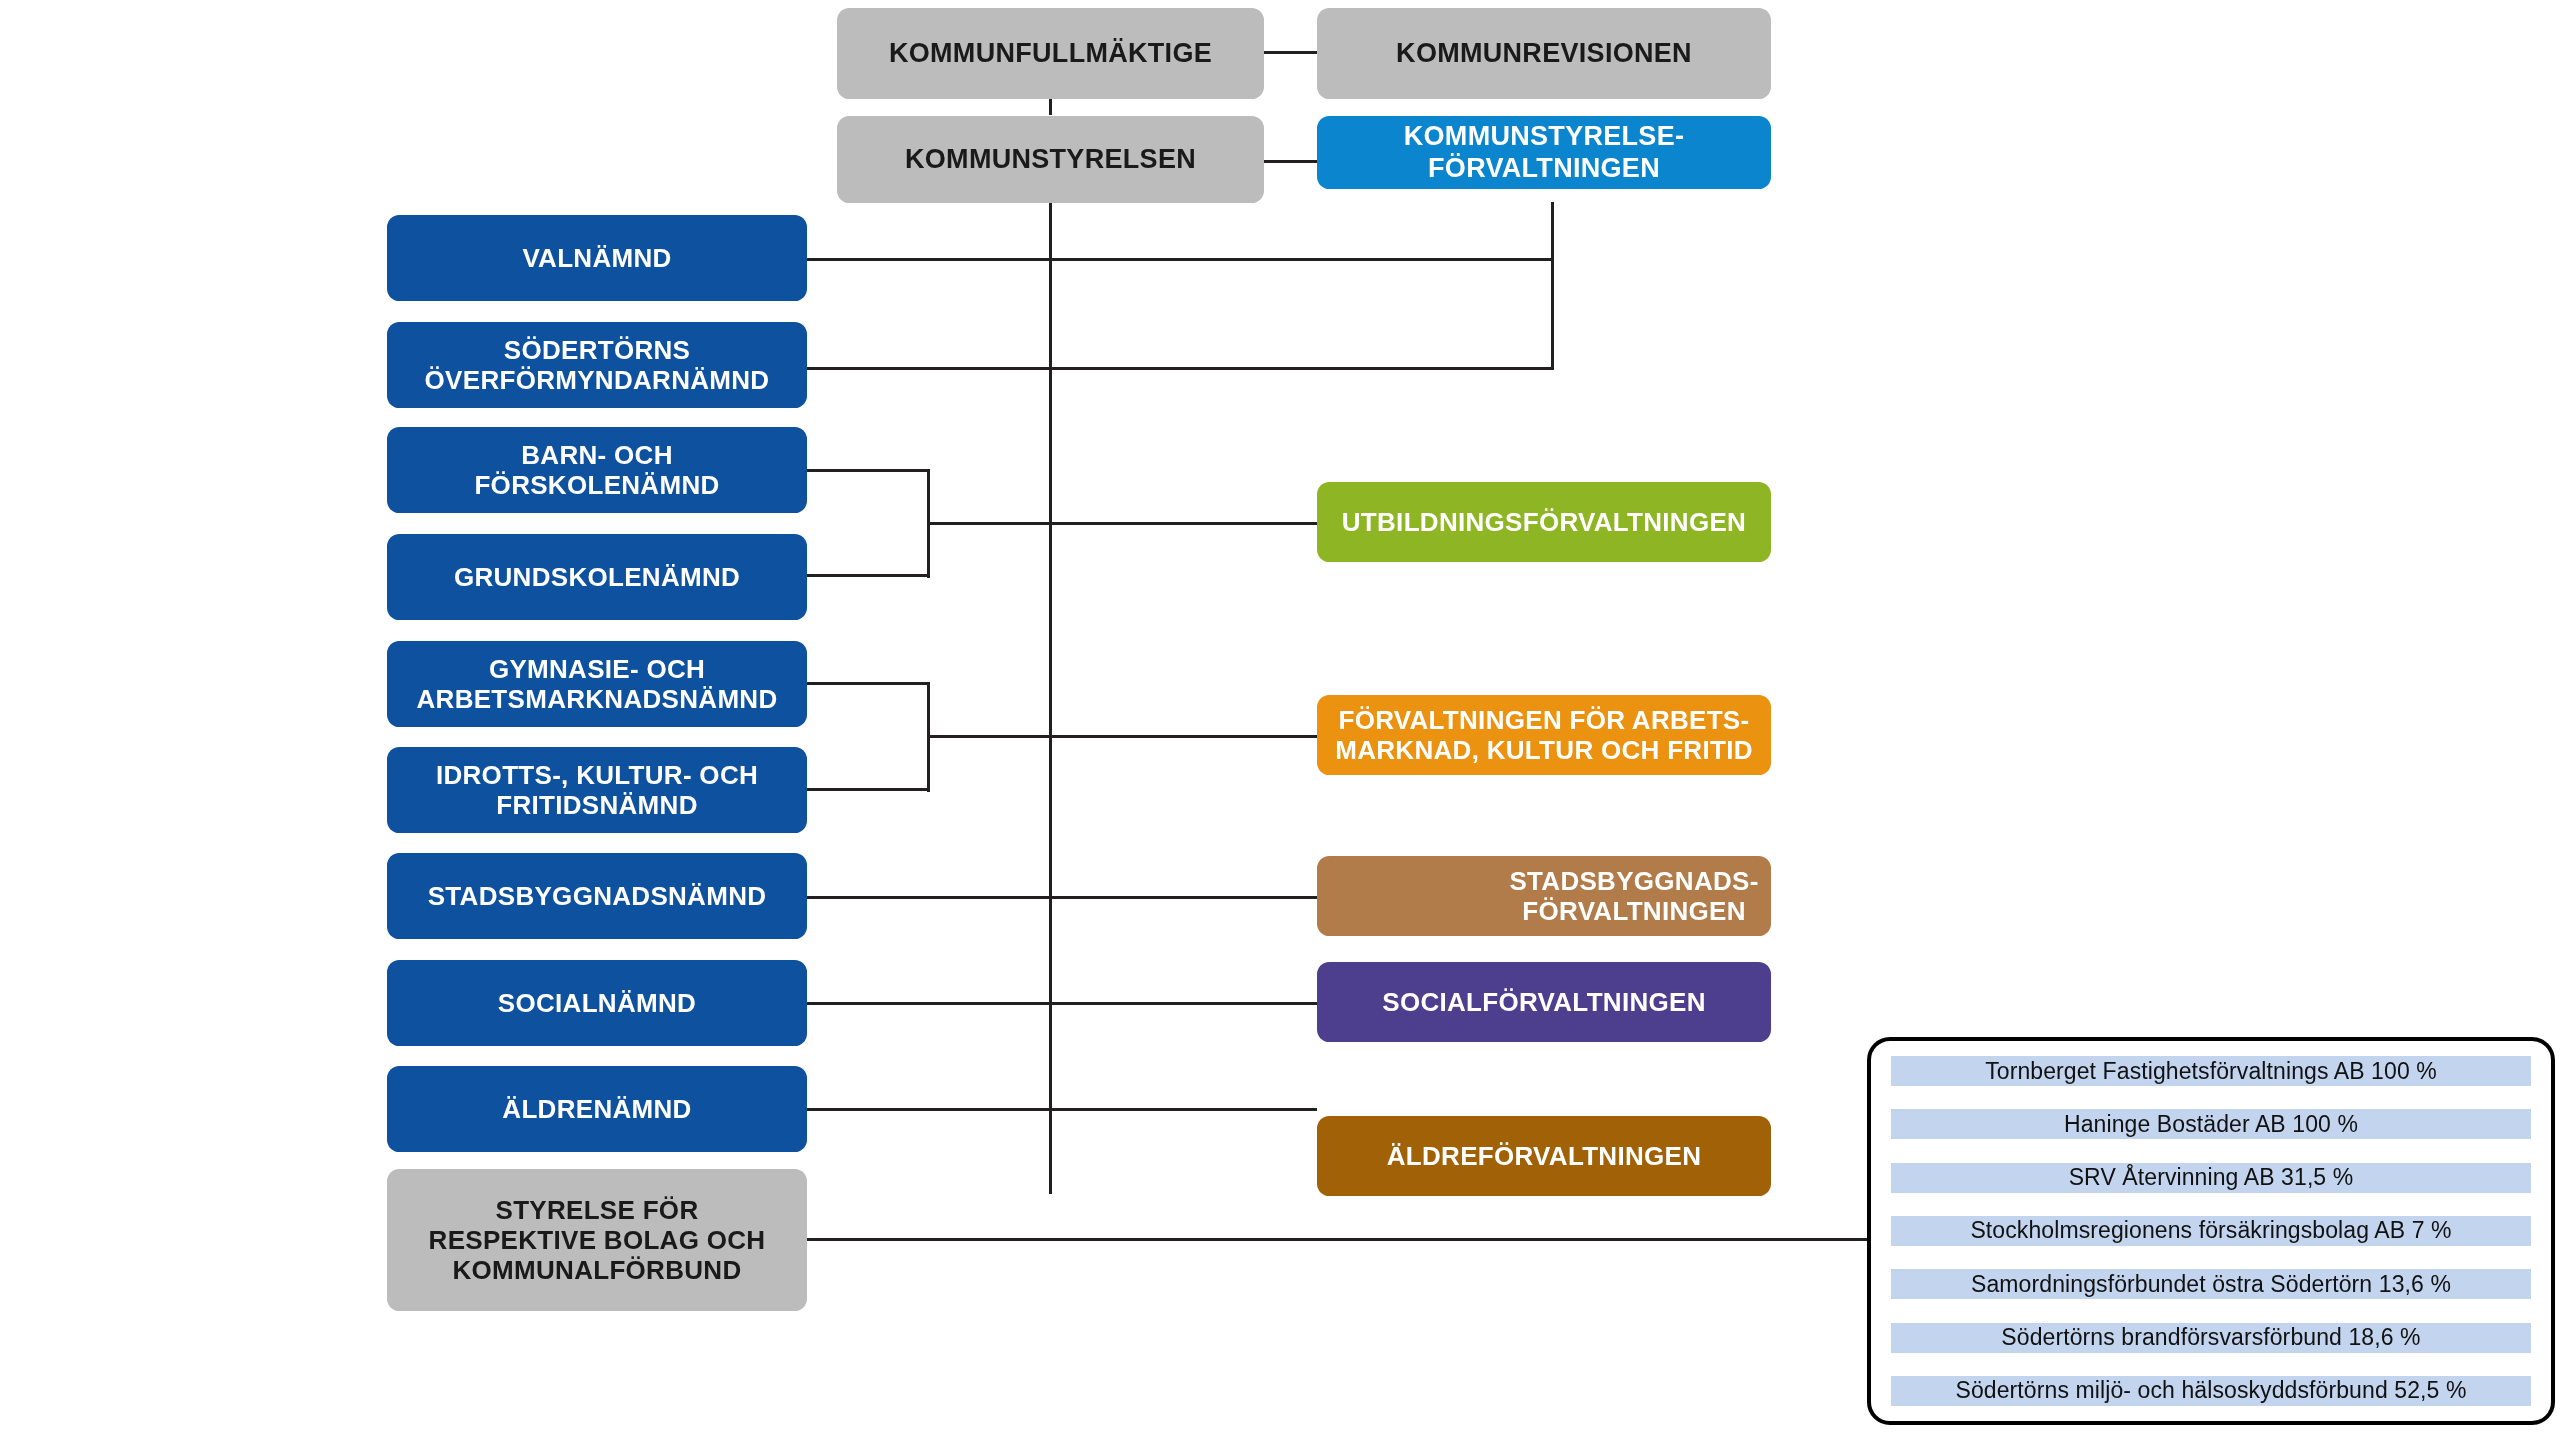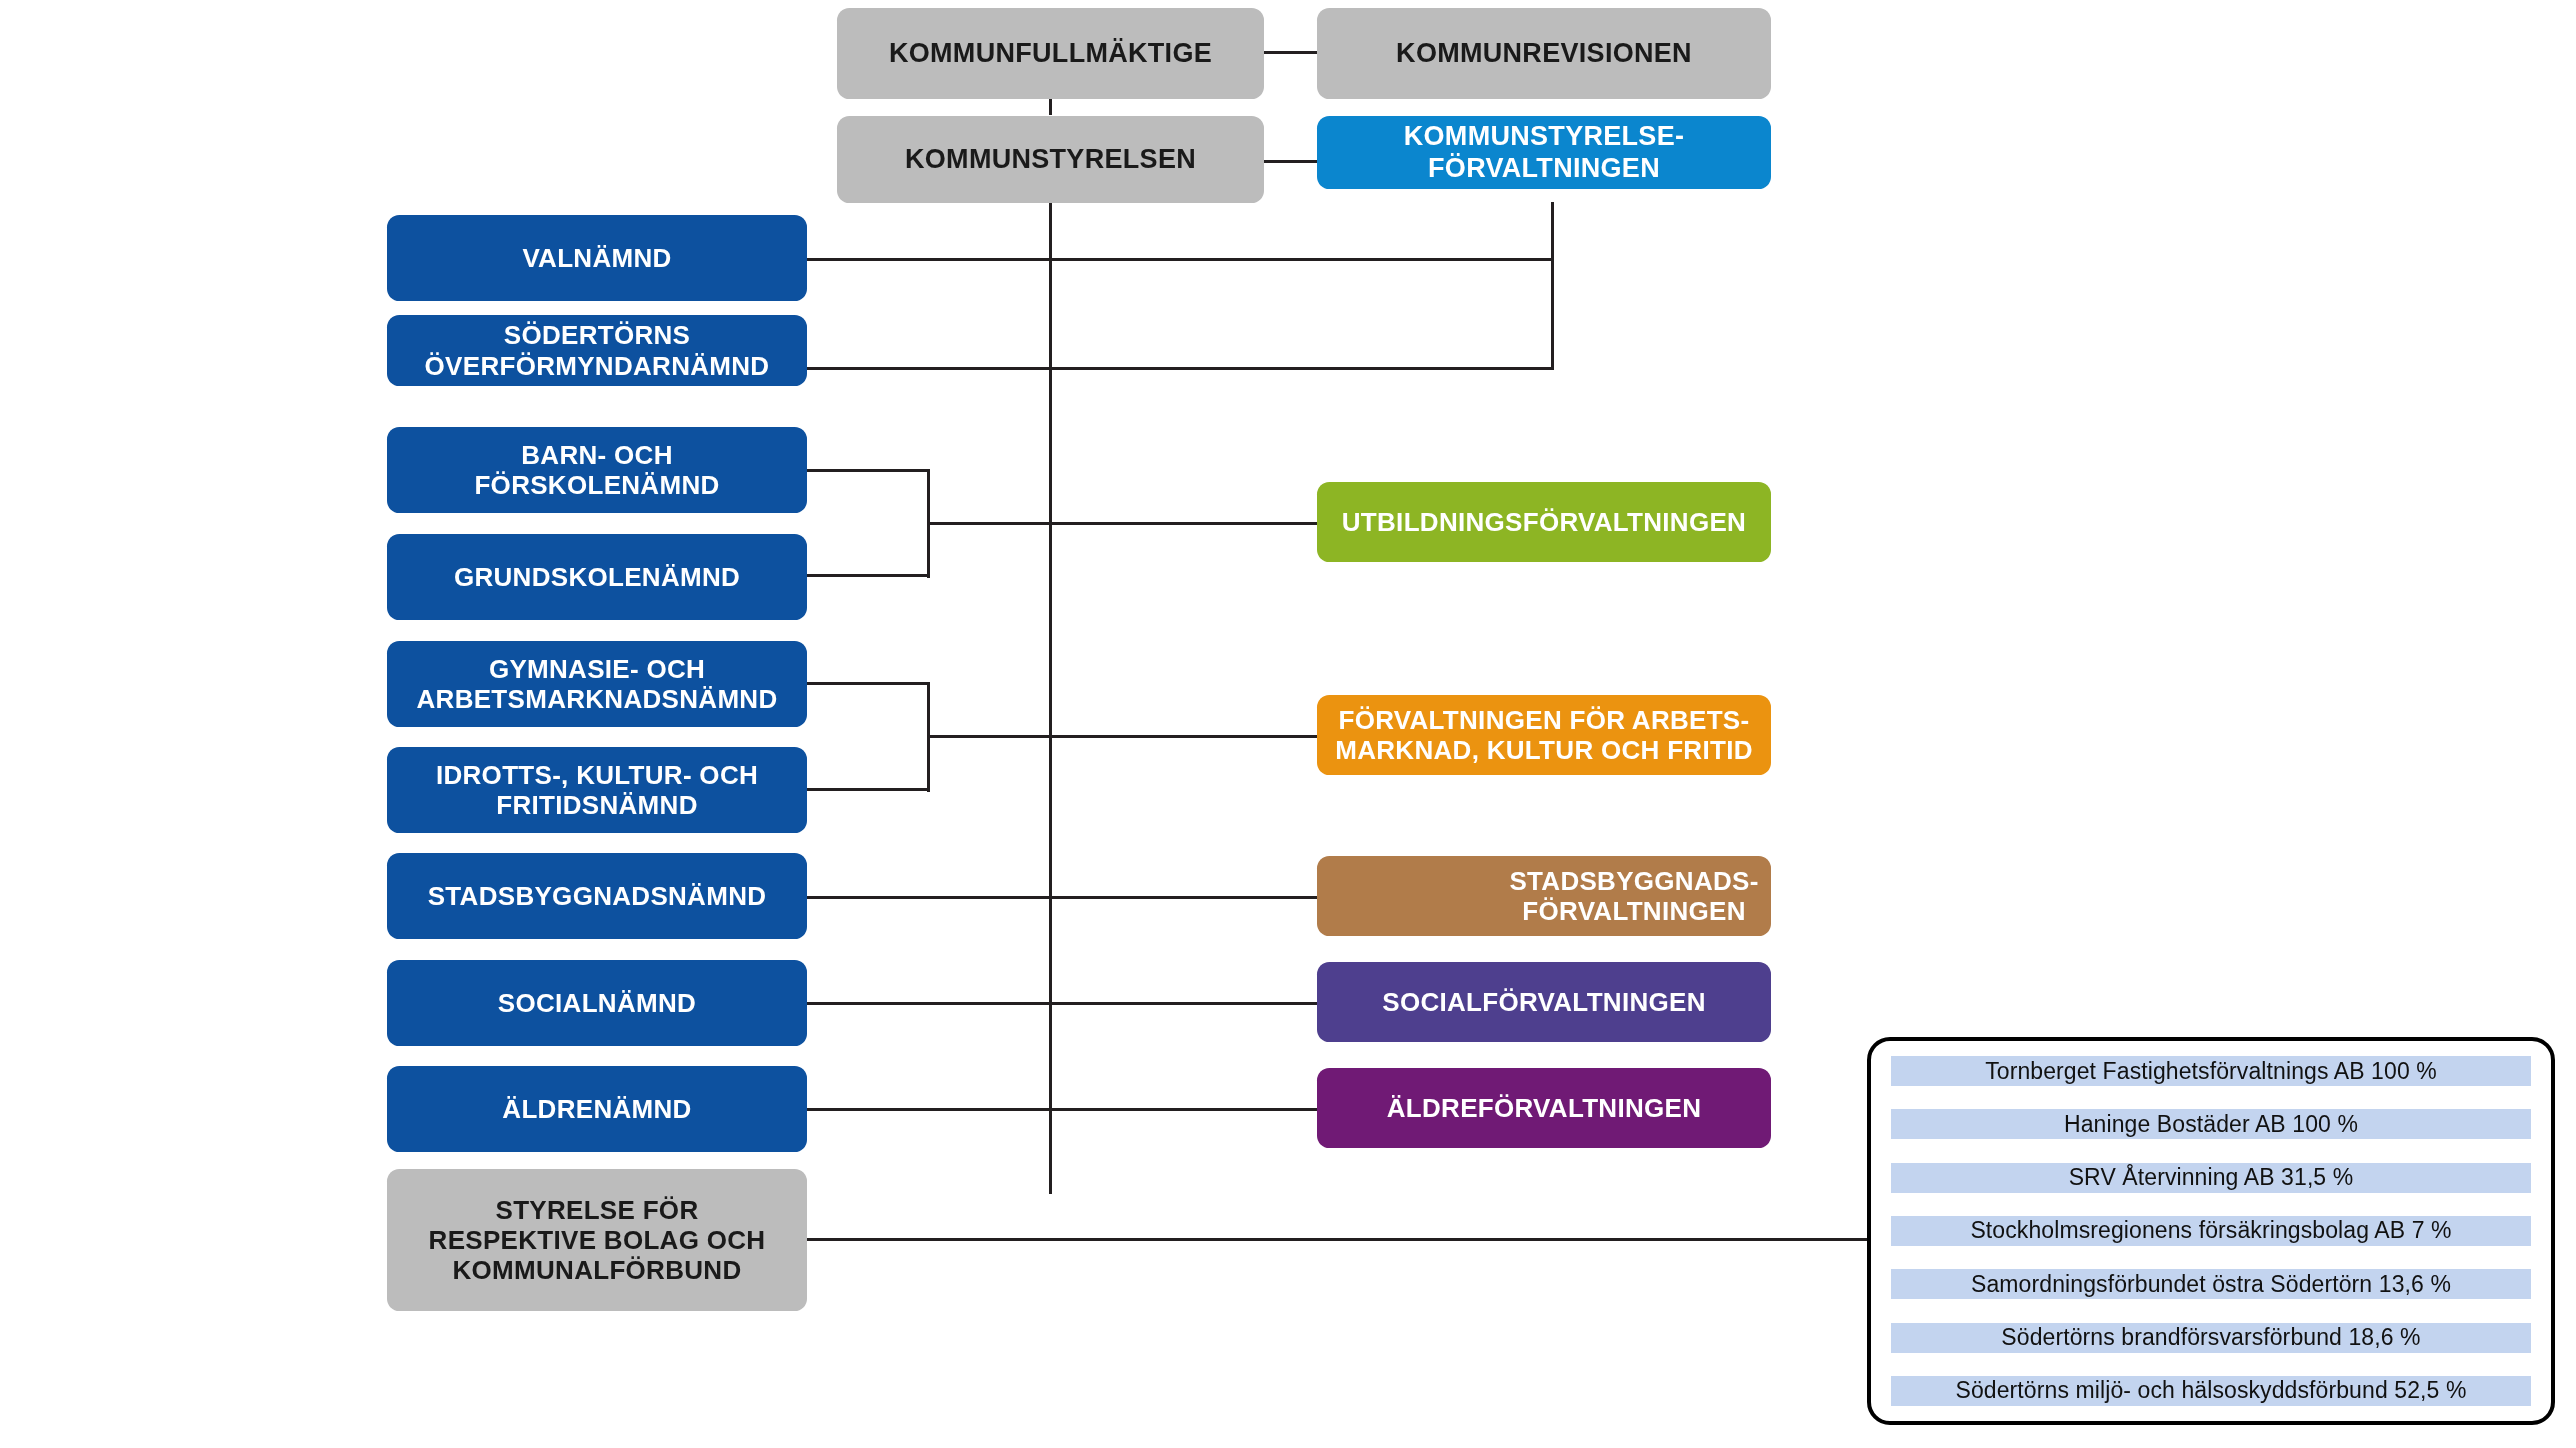--- a/index.html
+++ b/index.html
@@ -35,21 +35,21 @@
   }
   .box .label { display: block; white-space: pre-line; }
 
   .box-grey   { background: #bcbcbc; color: #1a1a1a; }
   .box-cyan   { background: #0b86ce; color: #ffffff; }
   .box-navy   { background: #0d519f; color: #ffffff; }
   .box-green  { background: #8db524; color: #ffffff; }
   .box-orange { background: #eb9310; color: #ffffff; }
   .box-brown  { background: #b17c4a; color: #ffffff; }
   .box-purple { background: #4e3f8e; color: #ffffff; }
-  .box-lilac  { background: #701a75; color: #ffffff; }
+  .box-lilac  { background: #a16207; color: #ffffff; margin-top: 48px; }
 
   
   .ln {
     position: absolute;
     background: #231f20;
     z-index: 2;
   }
   .ln-h { height: 3.4px; }
   .ln-v { width: 3.4px; }
 
@@ -128,21 +128,21 @@
 
   <div class="box box-cyan" style="left:1317px; top:116px; width:454px; height:73px; font-size:27px;">
     <span class="label">KOMMUNSTYRELSE-
 FÖRVALTNINGEN</span>
   </div>
 
   <div class="box box-navy" style="left:387px; top:215px; width:420px; height:86px; font-size:26px;">
     <span class="label">VALNÄMND</span>
   </div>
 
-  <div class="box box-navy" style="left:387px; top:315px; width:420px; height:71px; font-size:26px;">
+  <div class="box box-navy" style="left:387px; top:322px; width:420px; height:86px; font-size:26px;">
     <span class="label">SÖDERTÖRNS
 ÖVERFÖRMYNDARNÄMND</span>
   </div>
 
   <div class="box box-navy" style="left:387px; top:534px; width:420px; height:86px; font-size:26px;">
     <span class="label">GRUNDSKOLENÄMND</span>
   </div>
 
   <div class="box box-navy" style="left:387px; top:427px; width:420px; height:86px; font-size:26px;">
     <span class="label">BARN- OCH

